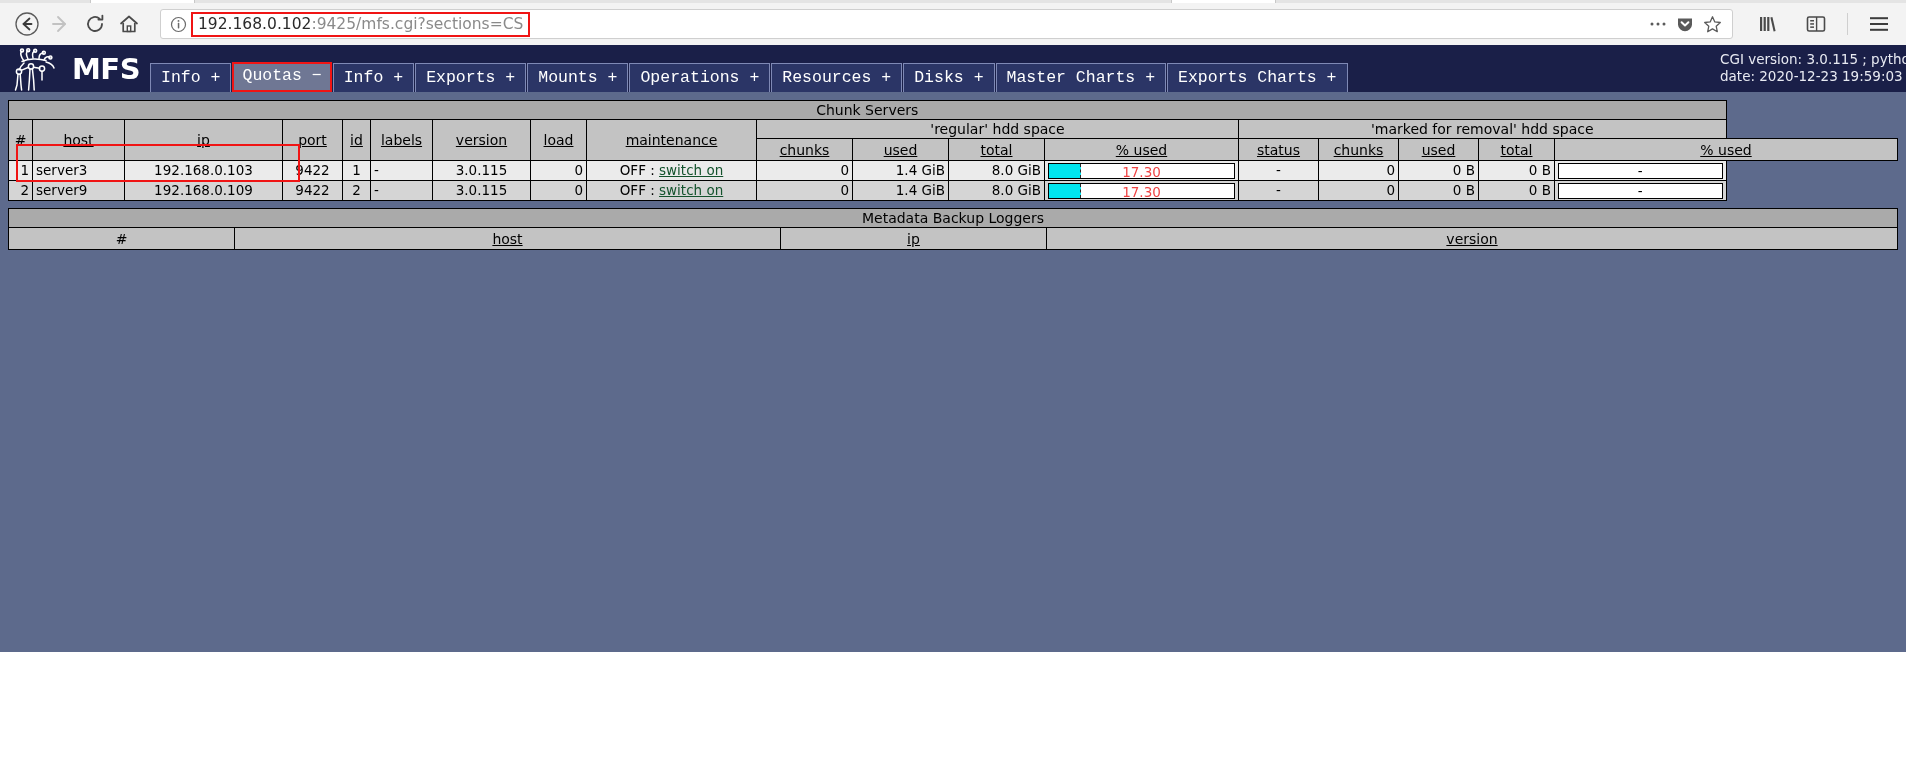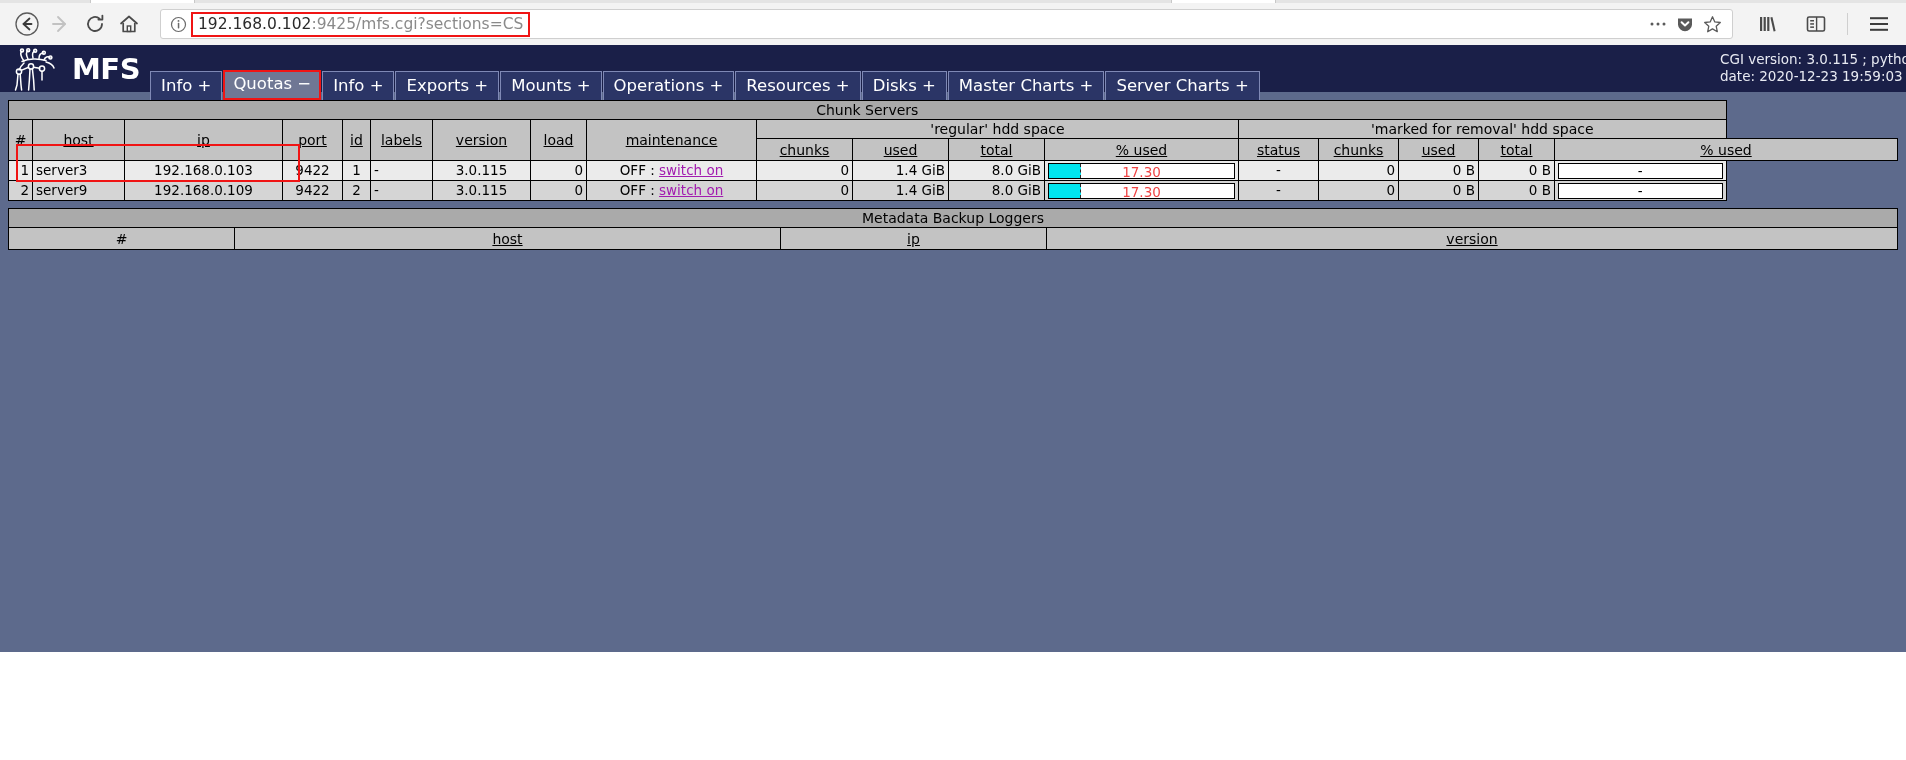--- a/index.html
+++ b/index.html
@@ -126,21 +126,22 @@
     border-left: 1px solid #7f89b5;
     border-right: 1px solid #7f89b5;
     color: #ffffff;
     font-size: 16.5px;
     padding: 4px 10px 5px 10px;
     margin-right: 1px;
     height: 29px;
     line-height: 20px;
     white-space: nowrap;
     position: relative;
-    top: 8px;
+    top: 0;
+    font-family: Liberation Mono, monospace;
   }
   .mfs-tab.active {
     background: #6f7794;
     border: 2px solid #f01414;
     padding: 2px 8px 4px 8px;
     height: 30px;
   }
   #version-info {
     position: absolute;
     right: 0px;
@@ -203,21 +204,21 @@
   tr.row-even td { background: #d5d5d5; }
   td.num { text-align: right; }
   td.ctr { text-align: center; }
   td.lft { text-align: left; }
   td.cell {
     height: 19px;
     line-height: 17px;
     white-space: nowrap;
     overflow: hidden;
   }
-  a.mfslink { color: #a21caf; text-decoration: underline; }
+  a.mfslink { color: #14532d; text-decoration: underline; }
 
   
   td.barcell { padding: 1px 2px; }
   .bar-outer {
     position: relative;
     border: 1px solid #000;
     background: #ffffff;
     height: 16px;
     width: 100%;
     overflow: hidden;
@@ -386,21 +387,21 @@
   <div id="nav-tabs">
     <div class="mfs-tab">Info +</div>
     <div class="mfs-tab active">Quotas −</div>
     <div class="mfs-tab">Info +</div>
     <div class="mfs-tab">Exports +</div>
     <div class="mfs-tab">Mounts +</div>
     <div class="mfs-tab">Operations +</div>
     <div class="mfs-tab">Resources +</div>
     <div class="mfs-tab">Disks +</div>
     <div class="mfs-tab">Master Charts +</div>
-    <div class="mfs-tab">Server Charts +</div>
+    <div class="mfs-tab">Exports Charts +</div>
   </div>
 
   <div id="version-info">
     <div>CGI version: 3.0.115 ; python: 2.7</div>
     <div>date: 2020-12-23 19:59:03 CST</div>
   </div>
 </div>
 
 <div id="page-body">
   <div id="table-wrap">

